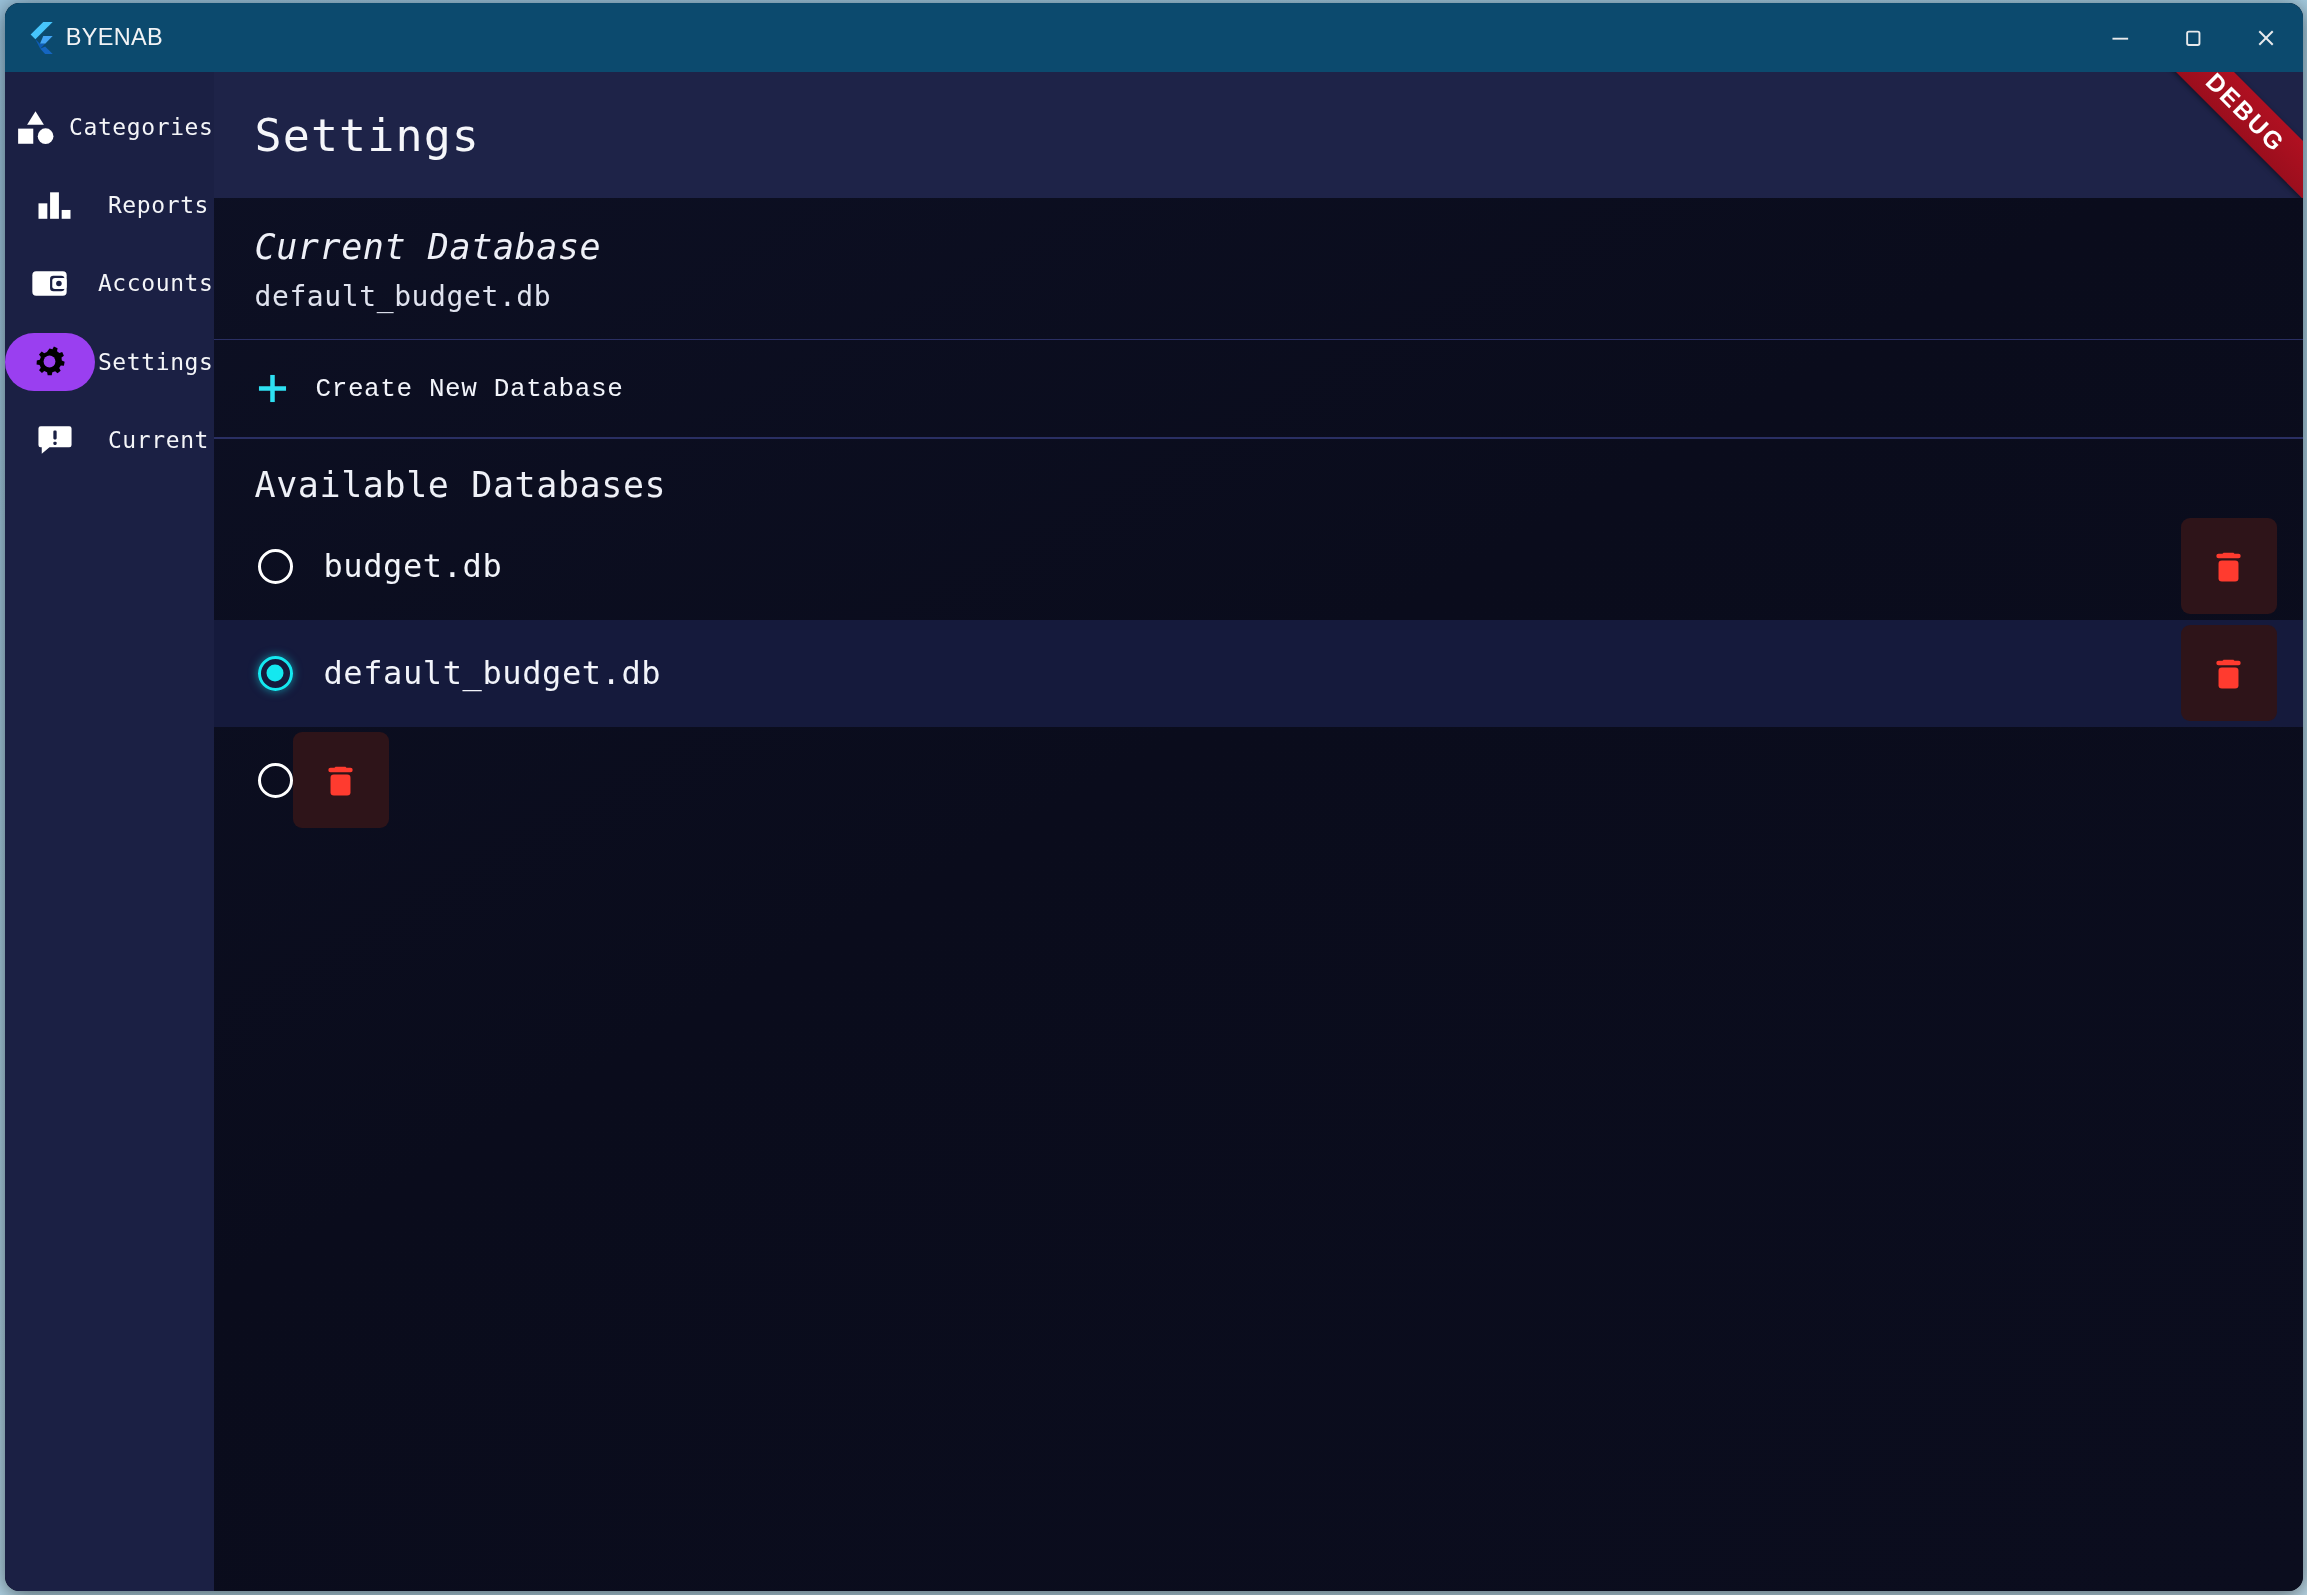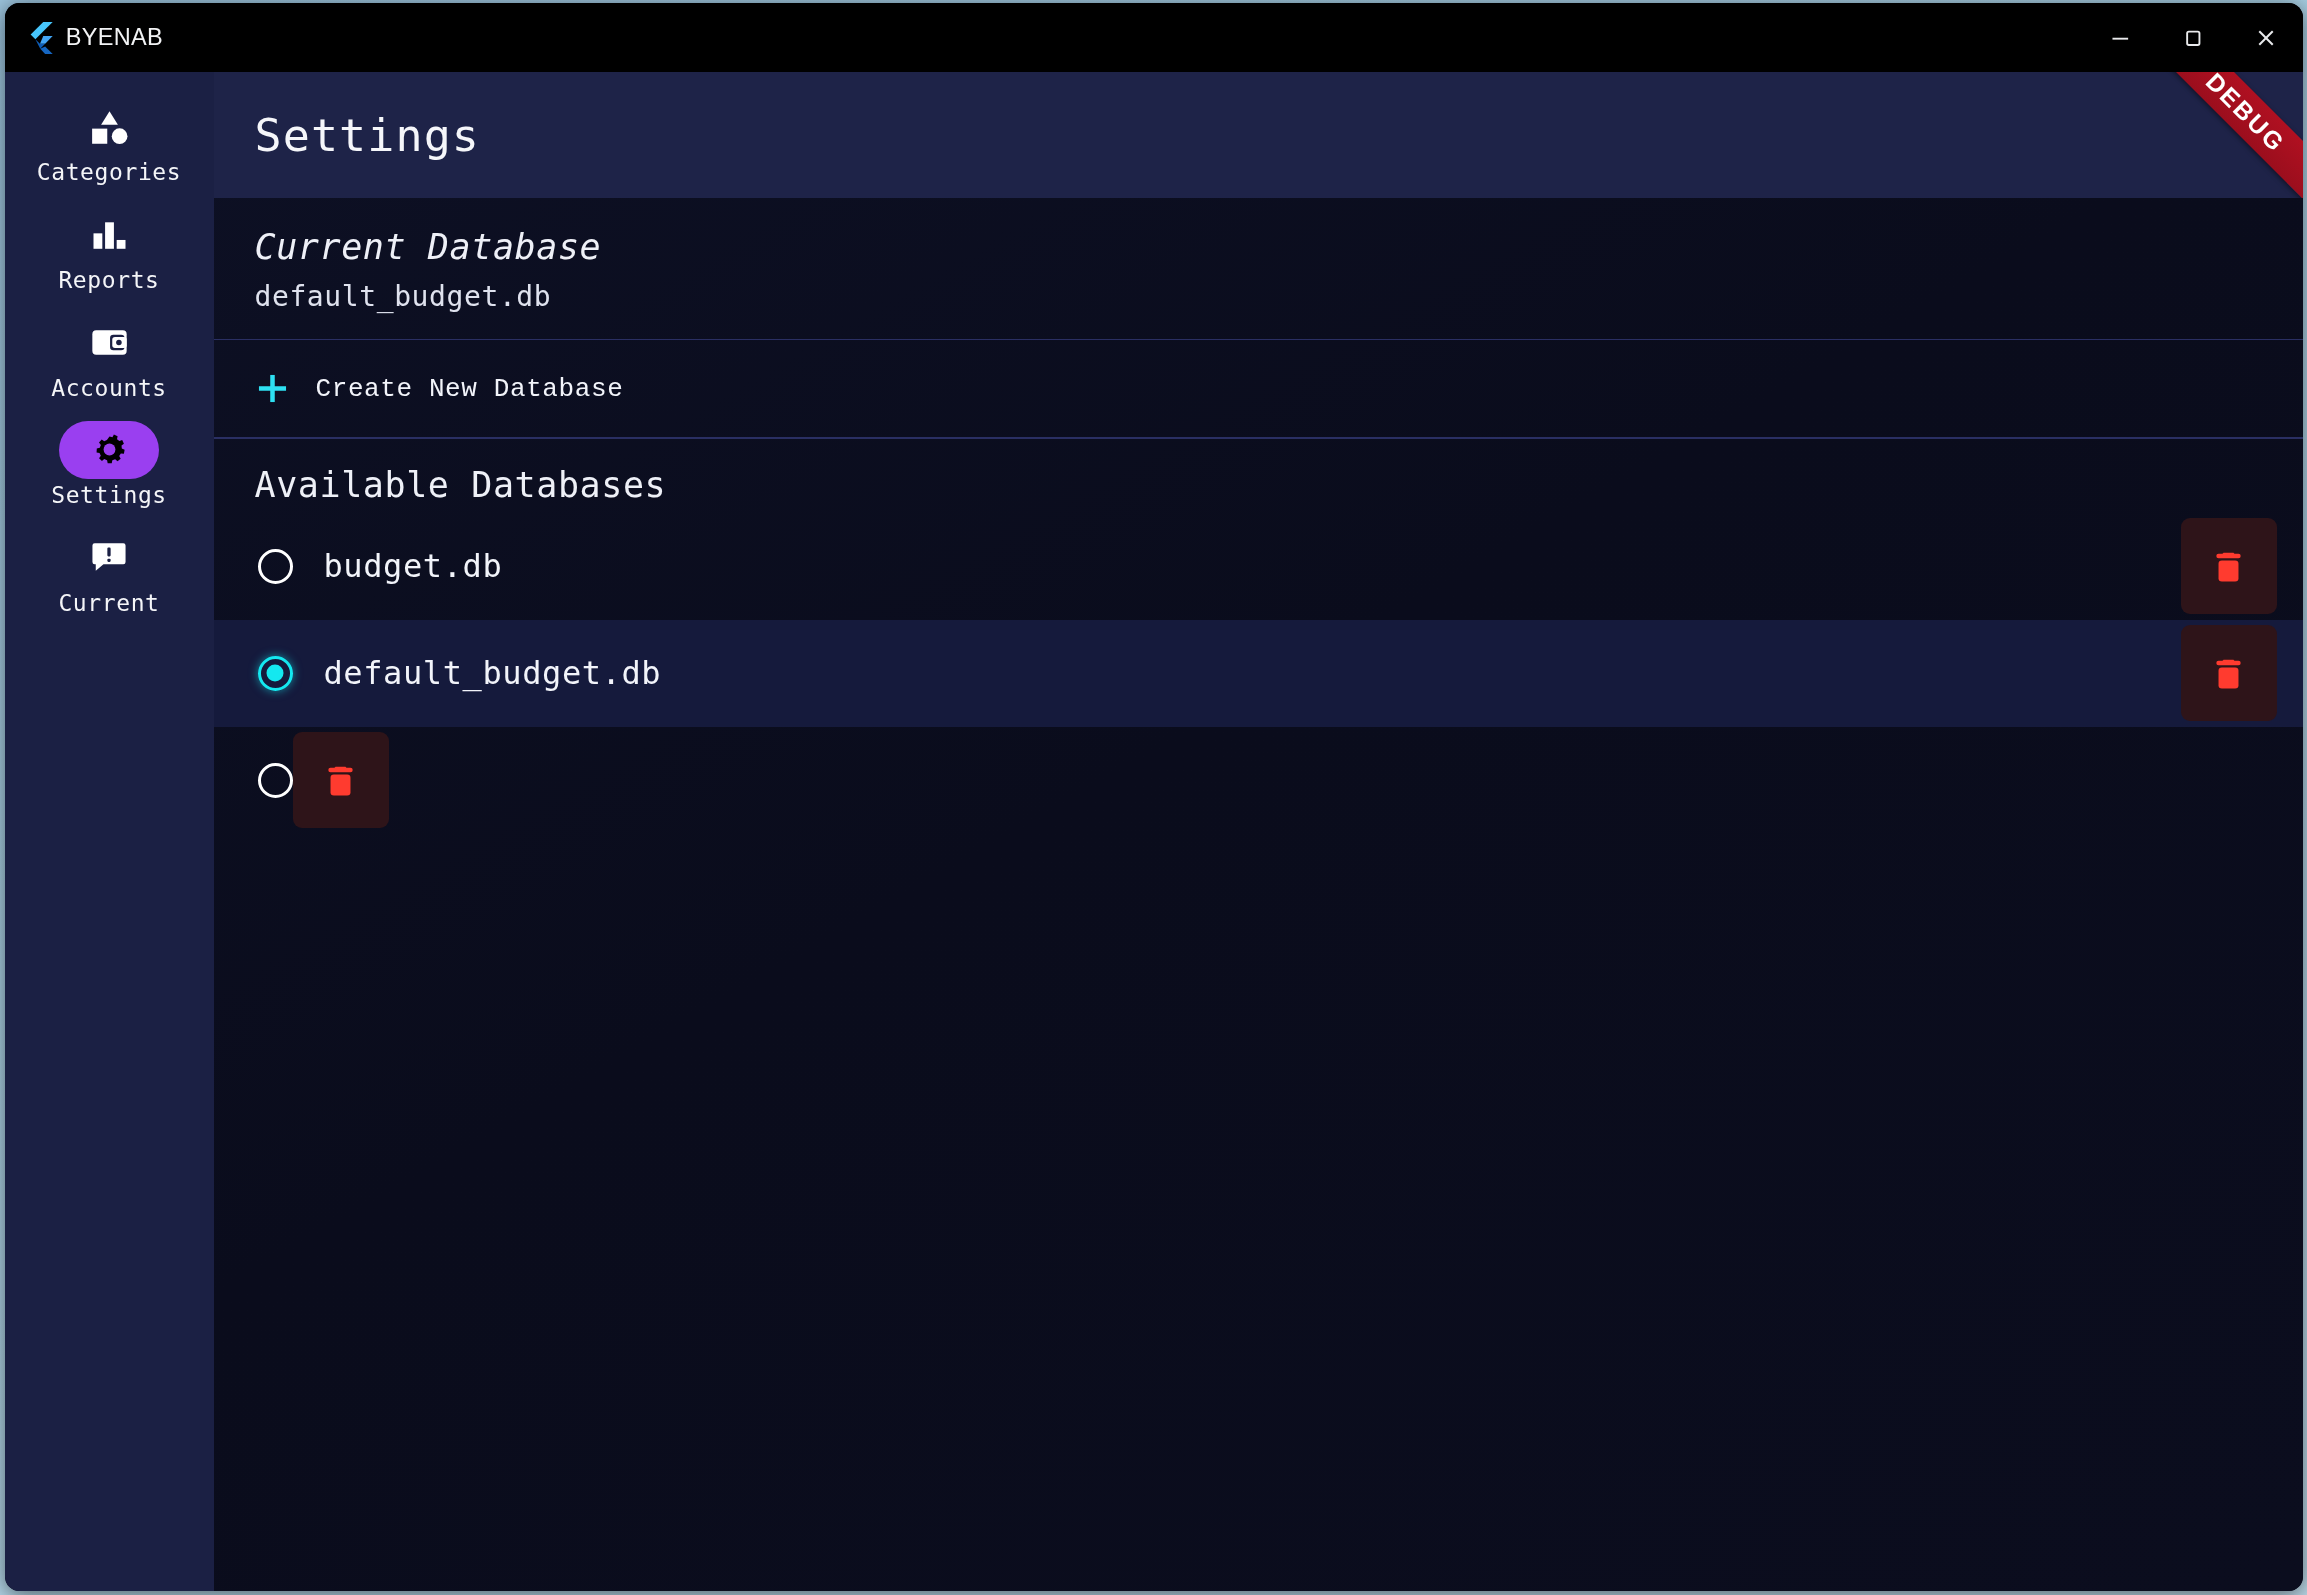--- a/index.html
+++ b/index.html
@@ -31,21 +31,21 @@
     box-shadow: 0 3.4px 22.4px rgba(0,0,0,.55);
     background: #0a0c1c;
   }
 
   
   #titlebar {
     position: absolute;
     left: 0; top: 0;
     width: 100%;
     height: 69px;
-    background: #000000;
+    background: #0c4a6e;
     display: flex;
     align-items: center;
   }
   #titlebar-left {
     display: flex;
     align-items: center;
     padding-left: 20px;
     gap: 12.3px;
   }
   .flutter-logo { width: 29px; height: 32px; display:block; }
@@ -86,21 +86,21 @@
     width: 209px;
     flex: 0 0 209px;
     background: #1b2044;
     padding-top: 14.5px;
     box-sizing: border-box;
   }
   .nav-item {
     width: 100%;
     padding: 11.2px 0 9px 0;
     display: flex;
-    flex-direction: column;
+    flex-direction: row;
     align-items: center;
     gap: 3.4px;
     cursor: pointer;
   }
   .nav-pill {
     width: 100px;
     height: 58px;
     border-radius: 29px;
     display: flex;
     align-items: center;

